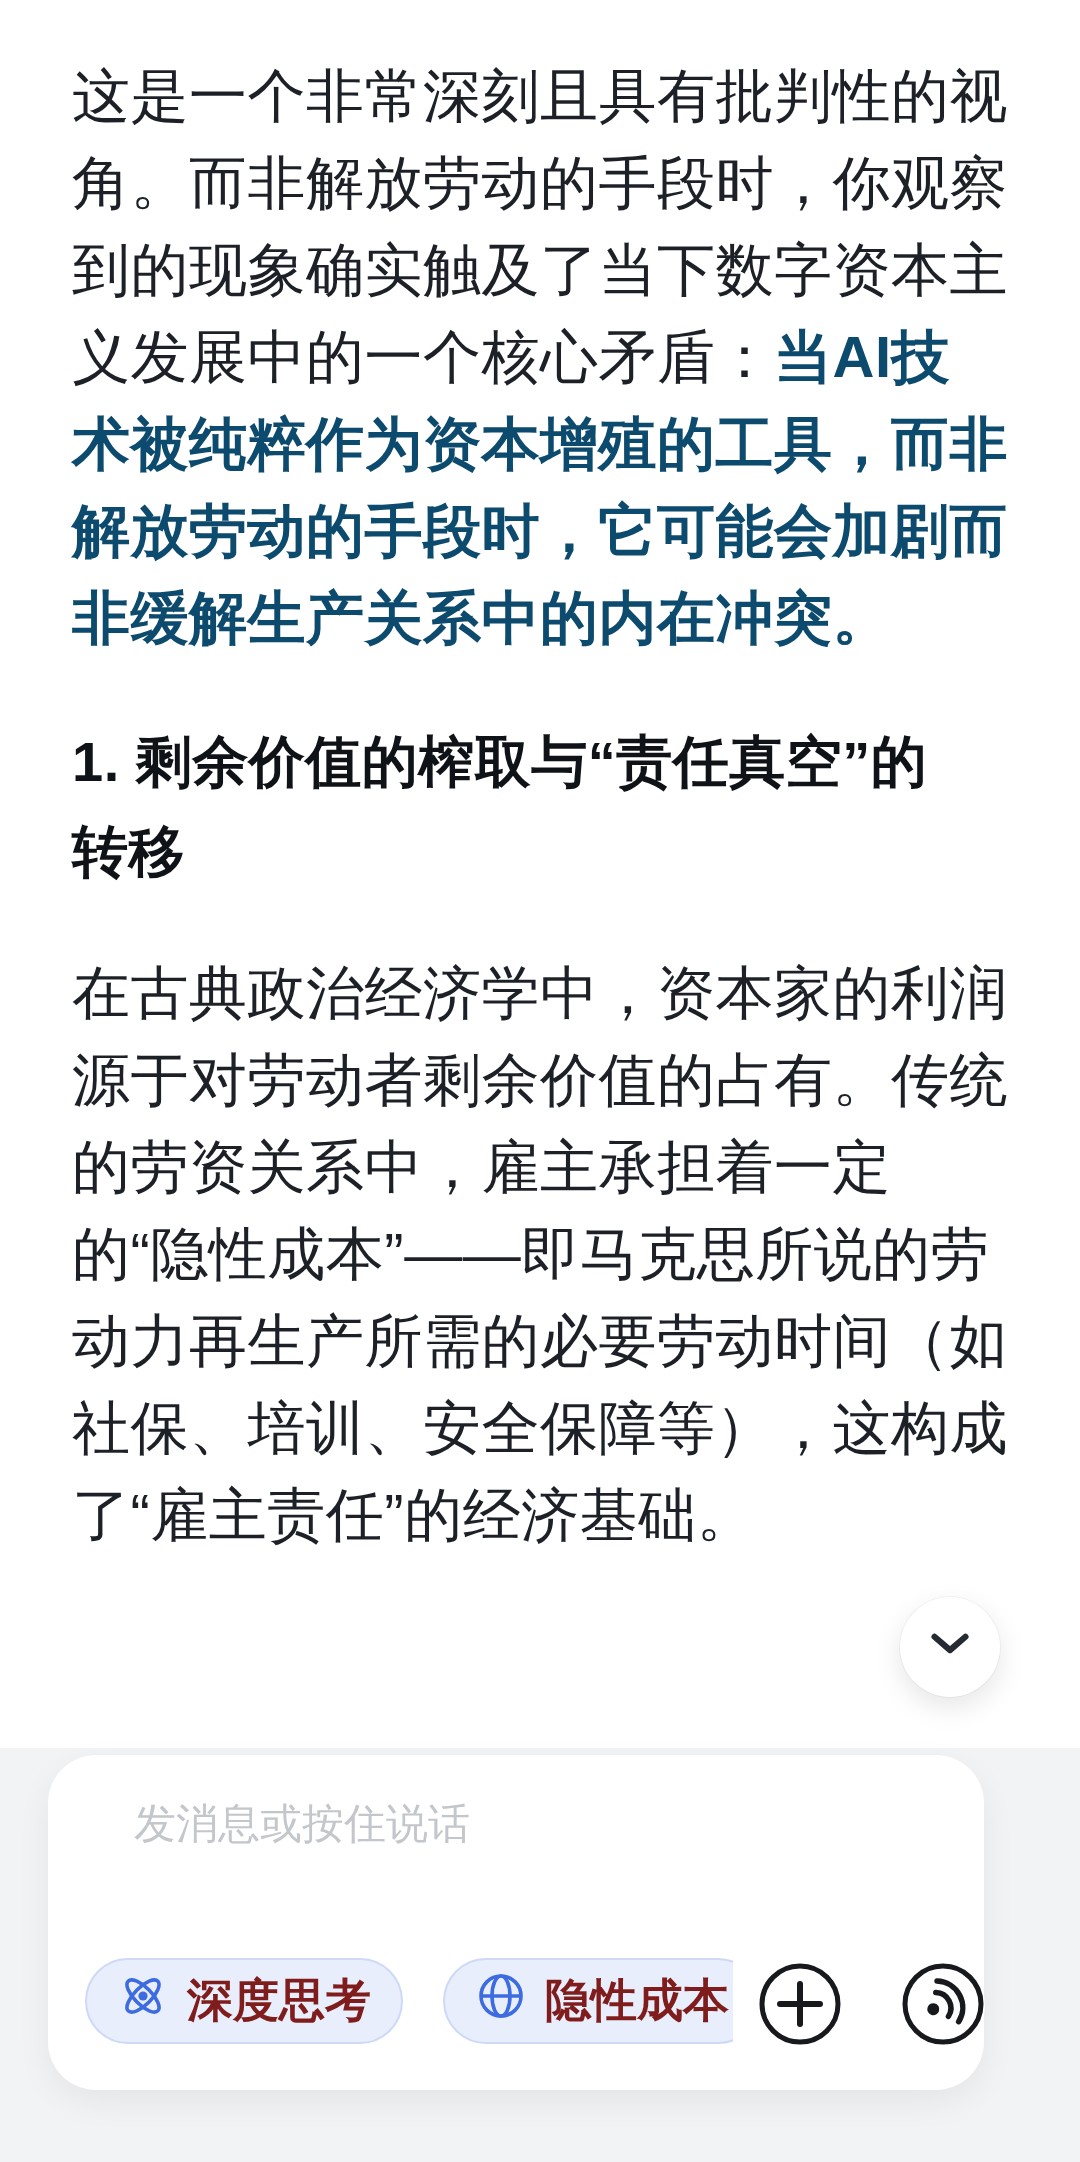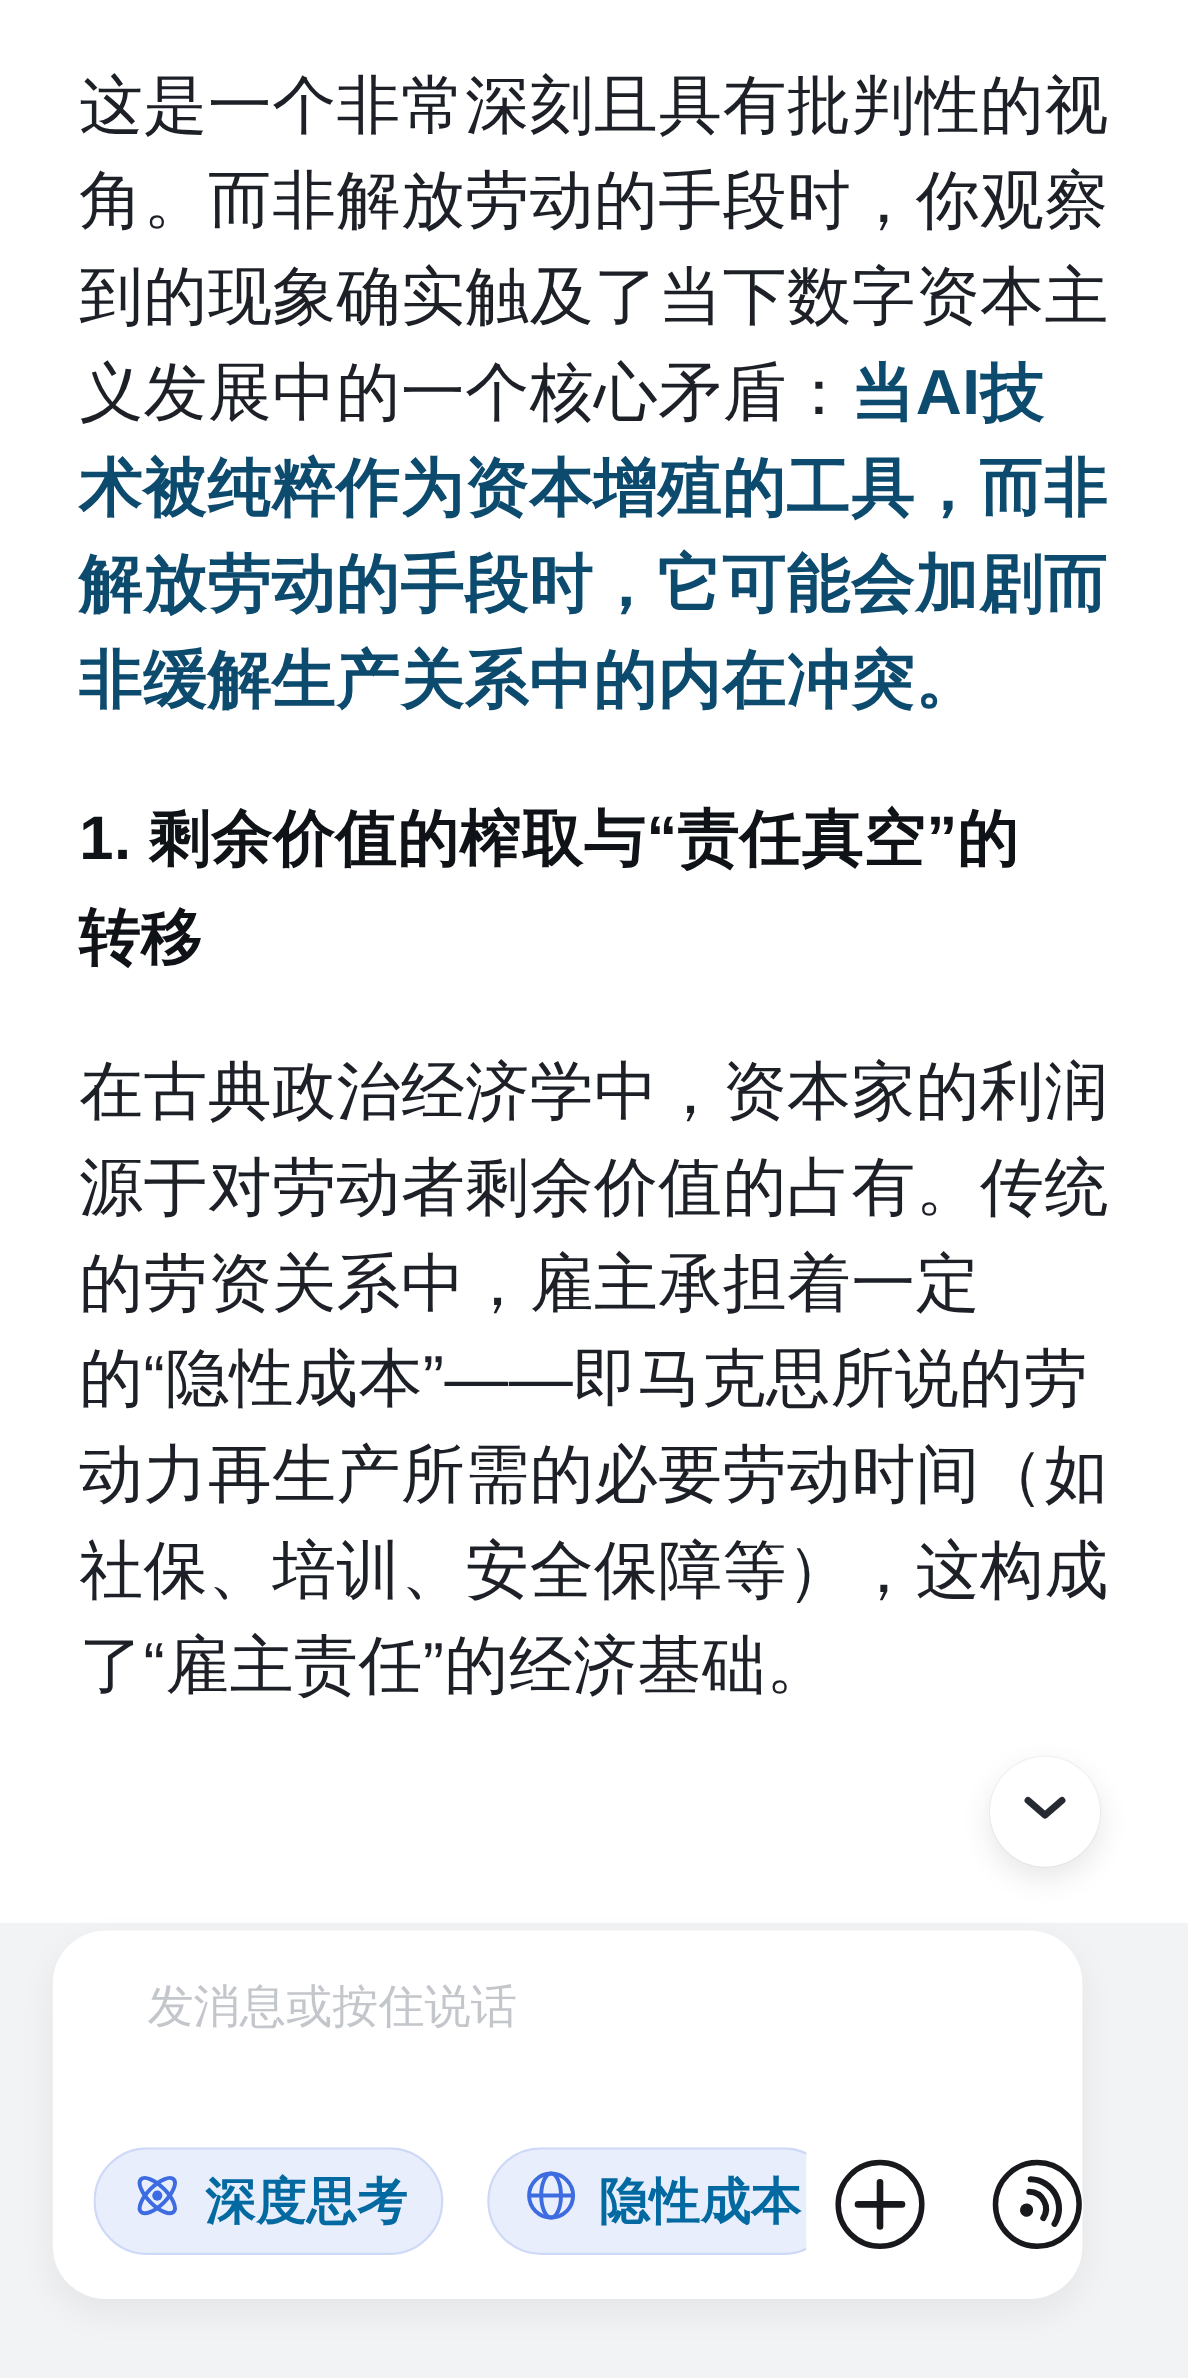--- a/index.html
+++ b/index.html
@@ -47,24 +47,24 @@
     font-family:"Liberation Sans","DejaVu Sans",sans-serif;
     font-size:42px; color:#4d7c0f;margin-left:29px;
   }
   .composer-input::placeholder { color:#c3c6cb; opacity:1; }
 
   .pills {
     position:absolute; left:37px; top:197px; height:98px; width:648px;
     overflow:hidden; display:flex; gap:40px; align-items:center;
   }
   .pill {
-    flex:0 0 auto; height:98px; border-radius:49px;
+    flex:0 0 auto; height:86px; border-radius:49px;
     background:#e9eefc; border:2px solid #cdd9f6;
     display:flex; align-items:center; gap:18px; padding:0 30px;
-    font-size:46px; font-weight:700; color:#0369a1;
+    font-size:46px; font-weight:700; color:#7f1d1d;
     white-space:nowrap; cursor:pointer;
   }
   .pill svg { flex:0 0 auto; }
 
   .round-btn {
     position:absolute; top:209px; width:84px; height:84px; border-radius:50%;
     display:flex; align-items:center; justify-content:center; cursor:pointer;
     background:#ffffff;
   }
   .round-btn.plus  { left:710px; }

